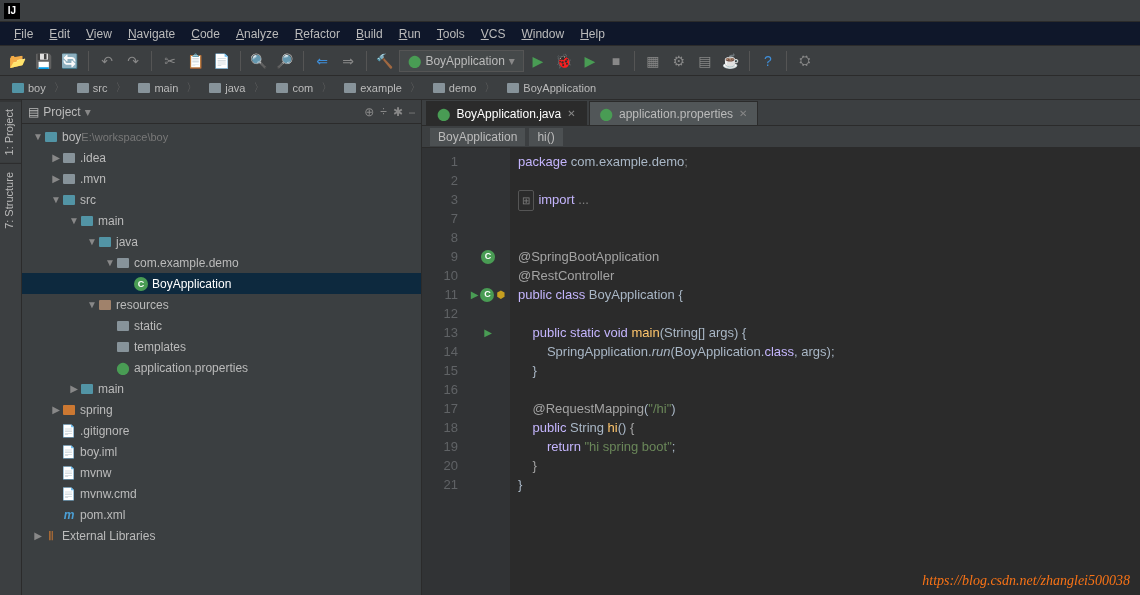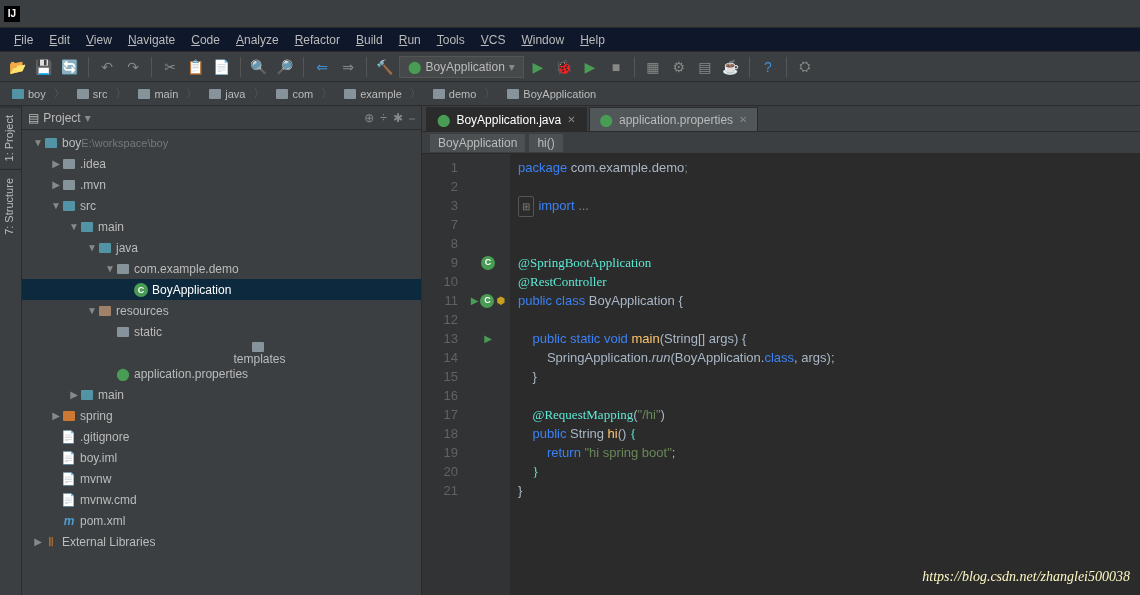--- a/index.html
+++ b/index.html
@@ -1,18 +1,18 @@
 <!DOCTYPE html>
 <html><head>
 <meta charset="utf-8">
 <style>
 * { margin: 0; padding: 0; box-sizing: border-box; font-family: "Segoe UI", Arial, sans-serif; }
 body { width: 1140px; height: 595px; background: #3c3f41; color: #bbbbbb; font-size: 12px; overflow: hidden; }
 
-.titlebar { height: 28px; background: #3c3f41; display: flex; align-items: center; padding: 4px 4px; border-bottom: 1px solid #2b2b2b; }
+.titlebar { height: 22px; background: #3c3f41; display: flex; align-items: center; padding: 4px 4px; border-bottom: 1px solid #2b2b2b; }
 .titlebar-icon { width: 16px; height: 16px; background: #000; color: #fff; display: inline-flex; align-items: center; justify-content: center; font-size: 10px; font-weight: bold; margin-right: 6px; }
 .titlebar-text { font-size: 12px; color: #a0a0a0; }
 
 .menubar { height: 24px; background: #0f172a; display: flex; align-items: center; padding: 0 6px; border-bottom: 1px solid #2b2b2b; }
 .menubar span { padding: 3px 8px; cursor: pointer; color: #bbbbbb; }
 .menubar span u { text-decoration: underline; }
 
 .toolbar { height: 30px; background: #3c3f41; display: flex; align-items: center; padding: 0 6px; border-bottom: 1px solid #2b2b2b; gap: 2px; }
 .tool-icon { width: 24px; height: 24px; display: inline-flex; align-items: center; justify-content: center; cursor: pointer; color: #888; font-size: 14px; }
 .tool-sep { width: 1px; height: 20px; background: #555; margin: 0 4px; }
@@ -54,28 +54,28 @@
 .editor-crumb { height: 22px; background: #3c3f41; display: flex; align-items: center; padding: 0 8px; border-bottom: 1px solid #2b2b2b; gap: 4px; }
 .ec-box { background: #4c5052; padding: 2px 8px; color: #bbb; font-size: 12px; }
 
 .code-area { flex: 1; display: flex; font-family: "Consolas", monospace; font-size: 13px; background: #2b2b2b; position: relative; }
 .gutter-ln { width: 44px; background: #313335; color: #606366; text-align: right; padding: 4px 8px 0 0; line-height: 19px; }
 .gutter-icons { width: 44px; background: #313335; padding-top: 4px; line-height: 19px; }
 .gutter-icons div { height: 19px; display: flex; align-items: center; justify-content: center; gap: 2px; }
 .code { flex: 1; padding: 4px 0 0 8px; line-height: 19px; color: #a9b7c6; }
 .code-line { height: 19px; white-space: pre; }
 
-.kw { color: #3b82f6; }
+.kw { color: #c4b5fd; }
 .str { color: #6a8759; }
-.ann { color: #5eead4; font-family: Liberation Serif, serif; }
+.ann { color: #a3a3a3; }
 .fn { color: #ffc66d; }
 .it { font-style: italic; }
 .cm { color: #808080; }
 
-.watermark { position: absolute; bottom: 16px; right: 10px; color: #fef9c3; font-size: 14px; font-style: italic; font-family: serif; margin-top: 27px; }
+.watermark { position: absolute; bottom: 6px; right: 10px; color: #f97316; font-size: 14px; font-style: italic; font-family: serif; margin-top: 27px; }
 
 .fold-marker { display: inline-block; color: #808080; border: 1px solid #555; border-radius: 2px; padding: 0 3px; font-size: 10px; margin-right: 4px; }
 .circle-c { width:14px; height:14px; border-radius:50%; background:#499c54; color:#fff; font-size:9px; display:inline-flex; align-items:center; justify-content:center; font-weight:bold; }
 </style>
 </head>
 <body>
 
 <div class="titlebar">
   <span class="titlebar-icon">IJ</span>
 </div>
@@ -231,21 +231,21 @@
           </span>
           <span class="tree-label">resources</span>
         </div>
         <div class="tree-row" style="padding-left: 82px;">
           <span class="tree-arrow"></span>
           <span class="tree-icon">
             <span class="folder-icon"></span>
           </span>
           <span class="tree-label">static</span>
         </div>
-        <div class="tree-row" style="padding-left: 82px; flex-direction: column;">
+        <div class="tree-row" style="padding-left: 82px;">
           <span class="tree-arrow"></span>
           <span class="tree-icon">
             <span class="folder-icon"></span>
           </span>
           <span class="tree-label">templates</span>
         </div>
         <div class="tree-row" style="padding-left: 82px;">
           <span class="tree-arrow"></span>
           <span class="tree-icon">
             <span style="color:#499c54">⬤</span>

